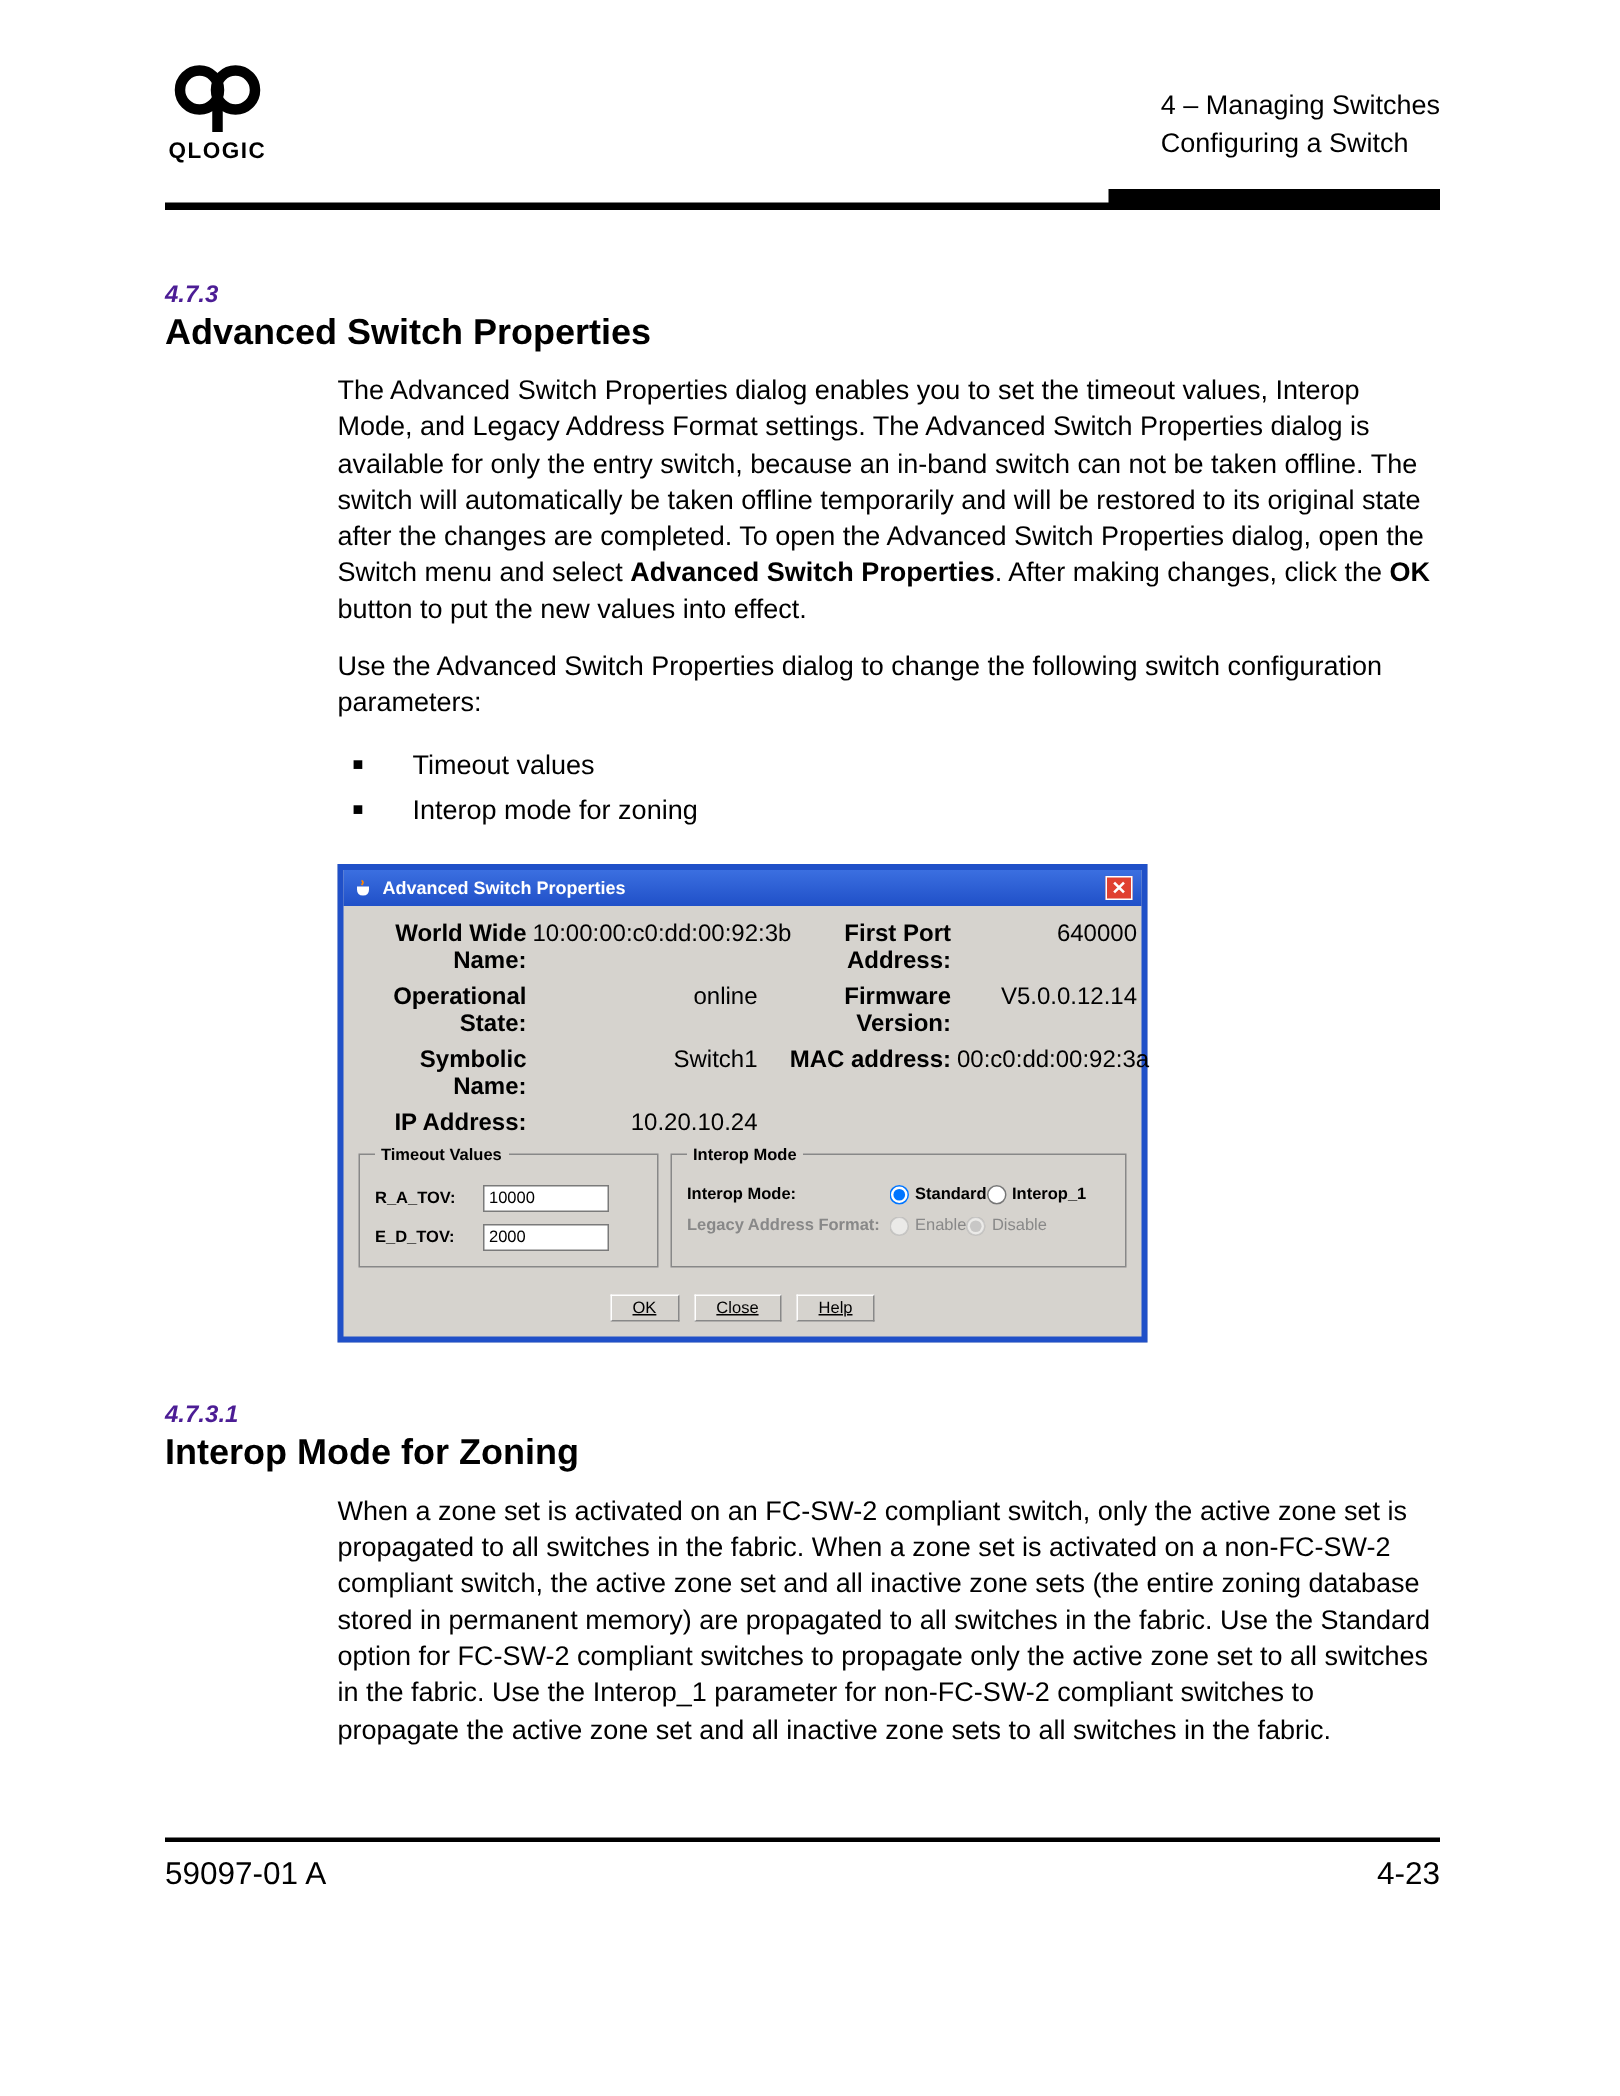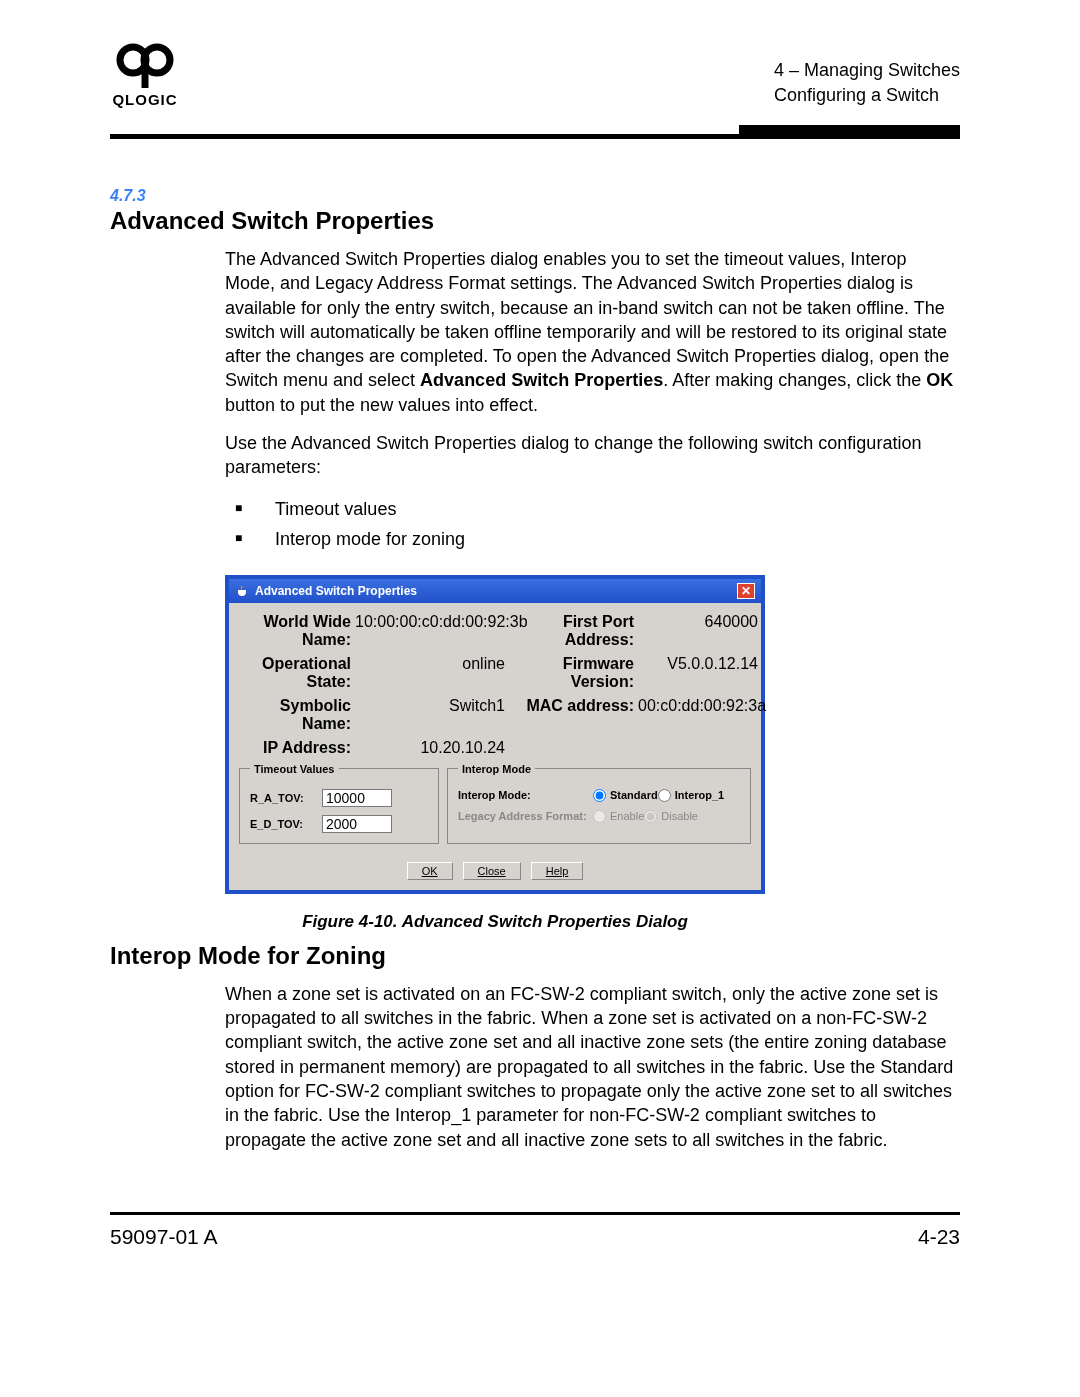--- a/index.html
+++ b/index.html
@@ -10,21 +10,21 @@
     margin: 0 auto;
     color: #000;
   }
   .page { padding: 40px 120px 40px 110px; }
   .header-row { display: flex; align-items: flex-start; justify-content: space-between; margin-bottom: 20px; }
   .logo { width: 70px; }
   .logo svg { width: 70px; height: 70px; }
   .header-right { text-align: left; font-size: 18px; line-height: 1.4; padding-top: 18px; }
   .thick-rule { height: 5px; background: #000; margin: 0 0 8px 0; }
   .black-bar { height: 14px; background: #000; width: 26%; float: right; margin-top: -22px; }
-  .section-num { color: #3b82f6; font-style: italic; font-weight: bold; font-size: 16px; margin-top: 40px; }
+  .section-num { color: #4c1d95; font-style: italic; font-weight: bold; font-size: 16px; margin-top: 40px; }
   .section-title { font-weight: bold; font-size: 24px; margin-top: 2px; margin-bottom: 12px; }
   .body-text { font-size: 18px; line-height: 1.35; margin-left: 115px; margin-bottom: 14px; }
   .body-text strong { font-weight: bold; }
   ul.bullets { list-style: none; margin-left: 115px; margin-bottom: 18px; }
   ul.bullets li { font-size: 18px; line-height: 1.7; padding-left: 50px; position: relative; }
   ul.bullets li::before { content: "■"; position: absolute; left: 10px; font-size: 12px; top: 4px; }
   .figure-wrap { margin-left: 115px; margin-top: 20px; }
   .dialog {
     width: 540px;
     border: 4px solid #2050c8;
@@ -46,21 +46,21 @@
   .close-btn { width: 18px; height: 16px; background: #e04030; border: 1px solid #fff; display: flex; align-items: center; justify-content: center; color: #fff; font-weight: bold; font-size: 12px; line-height: 1; }
   .info-grid { display: grid; grid-template-columns: 110px 150px 125px 120px; gap: 6px 4px; padding: 10px 12px 6px 12px; font-size: 16px; text-align: right; }
   .info-grid .lbl { font-weight: bold; }
   .groups-row { display: flex; gap: 8px; padding: 0 10px 10px 10px; }
   fieldset.grp { border: 1px solid #888; padding: 6px 10px 10px 10px; font-size: 11px; }
   fieldset.grp legend { font-weight: bold; padding: 0 4px; }
   .grp-timeout { flex: 0 0 200px; }
   .grp-interop { flex: 1; }
   .form-row { display: flex; align-items: center; margin-top: 8px; gap: 8px; }
   .form-row .flabel { font-weight: bold; width: 64px; }
-  .form-row input[type=text] { width: 70px; height: 18px; border: 1px solid #7a7a7a; background: #fff; font-size: 14px; padding: 0 3px; }
+  .form-row input[type=text] { width: 84px; height: 18px; border: 1px solid #7a7a7a; background: #fff; font-size: 11px; padding: 0 3px; }
   .interop-row { display: flex; align-items: center; margin-top: 8px; gap: 0; }
   .interop-row .ilabel { font-weight: bold; width: 135px; }
   .radio-pair { display: flex; align-items: center; gap: 4px; }
   .radio-pair input { margin: 0; }
   .disabled { color: #888; }
   .dlg-buttons { display: flex; justify-content: center; gap: 10px; padding: 8px 0 10px 0; }
   .dlg-buttons button { font-size: 11px; padding: 2px 14px; background: #d6d3ce; border: 1px solid #888; border-top-color: #fff; border-left-color: #fff; }
   .dlg-buttons button span { text-decoration: underline; text-decoration-thickness: 1px; }
   .figure-caption { font-style: italic; font-weight: bold; font-size: 17px; text-align: center; margin: 18px 0 10px 0; margin-left: 115px; width: 540px; }
   .footer-rule { height: 3px; background: #000; margin-top: 60px; }
@@ -186,22 +186,22 @@
       </div>
 
       <div class="dlg-buttons">
         <button><span>OK</span></button>
         <button><span>Close</span></button>
         <button><span>Help</span></button>
       </div>
     </div>
   </div>
 
-  <div class="figure-caption">Figure 4-10.  Advanced Switch Properties Dialog</div>
-
+
+  <div class="section-num">4.7.3.1</div>
   <div class="section-title">Interop Mode for Zoning</div>
   <p class="body-text">When a zone set is activated on an FC-SW-2 compliant switch, only the active zone set is propagated to all switches in the fabric. When a zone set is activated on a non-FC-SW-2 compliant switch, the active zone set and all inactive zone sets (the entire zoning database stored in permanent memory) are propagated to all switches in the fabric. Use the Standard option for FC-SW-2 compliant switches to propagate only the active zone set to all switches in the fabric. Use the Interop_1 parameter for non-FC-SW-2 compliant switches to propagate the active zone set and all inactive zone sets to all switches in the fabric.</p>
 
   <div class="footer-rule"></div>
   <div class="footer-row">
     <span>59097-01 A</span>
     <span>4-23</span>
   </div>
 
 </div>

